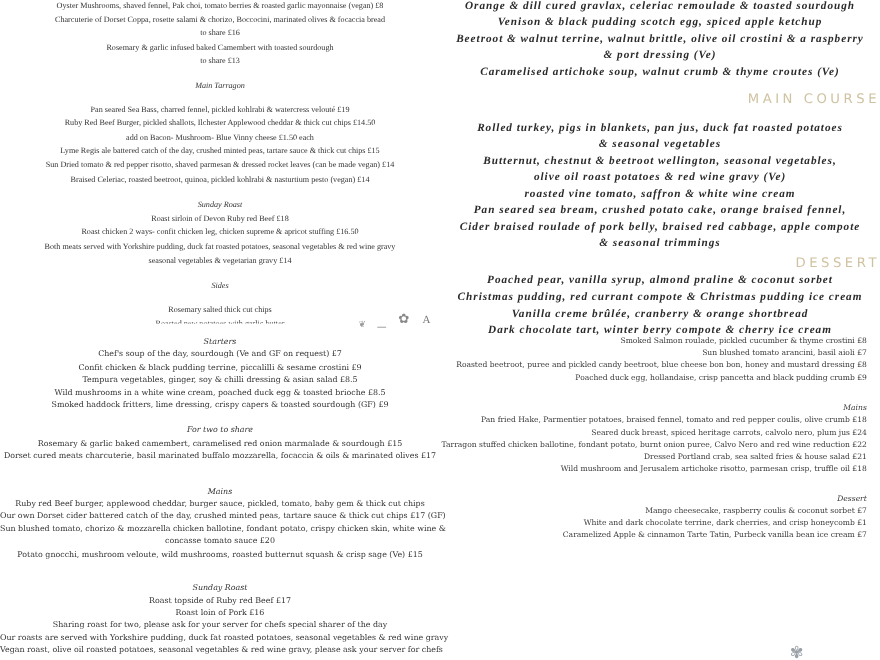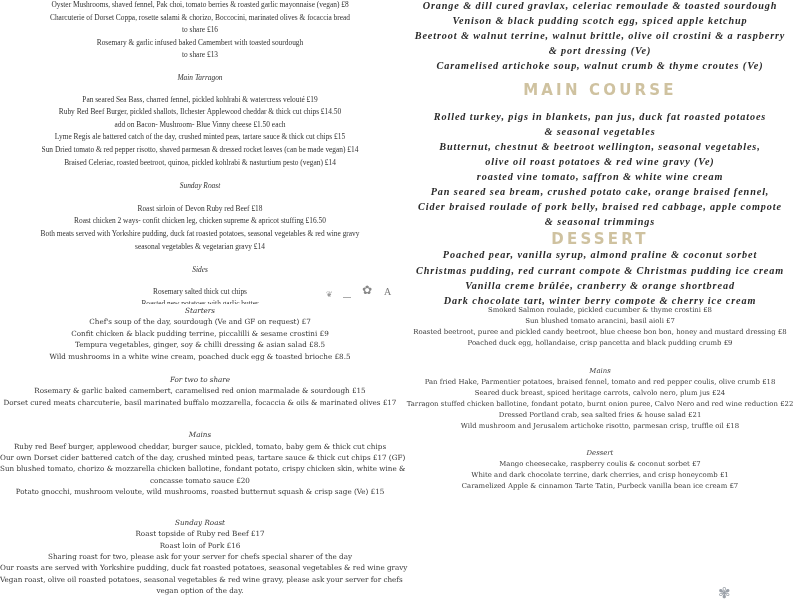--- a/index.html
+++ b/index.html
@@ -10,23 +10,23 @@
   .lib { font-family: "Liberation Serif", serif; }
   .line { display: block; white-space: nowrap; }
   .sec-it { font-style: italic; }
 
   
   #lt { left: 0; top: 0; width: 400px; font-size: 7.4px; line-height: 12.6px; color: #333; }
   
   #lb { left: 0; top: 305px; width: 400px; font-size: 7.2px; line-height: 11.4px; color: #333; }
   
   #rt { left: 400px; top: 0; width: 400px; font-size: 10.2px; line-height: 15.1px; font-style: italic; font-weight: bold; letter-spacing: 0.9px; color: #2a2a2a; }
-  .gold { font-family: "DejaVu Sans", sans-serif; font-style: normal; font-weight: bold; font-size: 15px; letter-spacing: 3.2px; color: #cfc2a0; }
+  .gold { font-family: "DejaVu Sans", sans-serif; font-style: normal; font-weight: normal; font-size: 12px; letter-spacing: 3.2px; color: #cfc2a0; text-align: right; }
   
-  #rb { left: 400px; top: 305px; width: 400px; font-size: 6.9px; line-height: 11px; color: #3a3a3a; }
+  #rb { left: 388px; top: 305px; width: 400px; font-size: 6.9px; line-height: 11px; color: #3a3a3a; text-align: right; }
 
   .deco { position: absolute; font-family: "DejaVu Sans", sans-serif; color: #8a8a8a; }
   .divider { position: absolute; height: 1px; background: #d8d8d8; }
 </style>
 </head>
 <body>
 
 <div id="lt" class="block lib">
   <span class="line" style="margin-top:-1px">Oyster Mushrooms, shaved fennel, Pak choi, tomato berries &amp; roasted garlic mayonnaise (vegan) £8</span>
   <span class="line">Charcuterie of Dorset Coppa, rosette salami &amp; chorizo, Boccocini, marinated olives &amp; focaccia bread</span>
@@ -36,41 +36,42 @@
 
   <span class="line sec-it" style="margin-top:10px">Main Tarragon</span>
   <span class="line" style="margin-top:9px">Pan seared Sea Bass, charred fennel, pickled kohlrabi &amp; watercress velouté £19</span>
   <span class="line">Ruby Red Beef Burger, pickled shallots, Ilchester Applewood cheddar &amp; thick cut chips £14.50</span>
   <span class="line">add on Bacon- Mushroom- Blue Vinny cheese £1.50 each</span>
   <span class="line">Lyme Regis ale battered catch of the day, crushed minted peas, tartare sauce &amp; thick cut chips £15</span>
   <span class="line">Sun Dried tomato &amp; red pepper risotto, shaved parmesan &amp; dressed rocket leaves (can be made vegan) £14</span>
   <span class="line">Braised Celeriac, roasted beetroot, quinoa, pickled kohlrabi &amp; nasturtium pesto (vegan) £14</span>
 
   <span class="line sec-it" style="margin-top:11px">Sunday Roast</span>
-  <span class="line" style="margin-top:10px">Roast sirloin of Devon Ruby red Beef £18</span>
+  <span class="line" style="">Roast sirloin of Devon Ruby red Beef £18</span>
   <span class="line">Roast chicken 2 ways- confit chicken leg, chicken supreme &amp; apricot stuffing £16.50</span>
   <span class="line">Both meats served with Yorkshire pudding, duck fat roasted potatoes, seasonal vegetables &amp; red wine gravy</span>
   <span class="line">seasonal vegetables &amp; vegetarian gravy £14</span>
 
   <span class="line sec-it" style="margin-top:11px">Sides</span>
   <span class="line" style="margin-top:9px">Rosemary salted thick cut chips</span>
   <span class="line" style="height:6px; overflow:hidden">Roasted new potatoes with garlic butter</span>
 </div>
 
 <div class="deco" style="left:326px; top:290px; font-size:8px; color:#999">❦</div>
 <div class="divider" style="left:343px; top:297px; width:8px; background:#aaa"></div>
 <div class="deco" style="left:362px; top:283px; font-size:12px; color:#888">✿</div>
 <div class="deco" style="left:384px; top:286px; font-size:10px; color:#777; font-family:'Liberation Serif',serif">A</div>
 
 <div id="lb" class="block serif">
   <span class="line sec-it">Starters</span>
   <span class="line">Chef's soup of the day, sourdough (Ve and GF on request) £7</span>
   <span class="line">Confit chicken &amp; black pudding terrine, piccalilli &amp; sesame crostini £9</span>
   <span class="line">Tempura vegetables, ginger, soy &amp; chilli dressing &amp; asian salad £8.5</span>
   <span class="line">Wild mushrooms in a white wine cream, poached duck egg &amp; toasted brioche £8.5</span>
+  <span class="line">Smoked haddock fritters, lime dressing, crispy capers &amp; toasted sourdough (GF) £9</span>
 
   <span class="line sec-it" style="margin-top:12px">For two to share</span>
   <span class="line">Rosemary &amp; garlic baked camembert, caramelised red onion marmalade &amp; sourdough £15</span>
   <span class="line">Dorset cured meats charcuterie, basil marinated buffalo mozzarella, focaccia &amp; oils &amp; marinated olives £17</span>
 
   <span class="line sec-it" style="margin-top:21px">Mains</span>
   <span class="line">Ruby red Beef burger, applewood cheddar, burger sauce, pickled, tomato, baby gem &amp; thick cut chips</span>
   <span class="line">Our own Dorset cider battered catch of the day, crushed minted peas, tartare sauce &amp; thick cut chips £17 (GF)</span>
   <span class="line">Sun blushed tomato, chorizo &amp; mozzarella chicken ballotine, fondant potato, crispy chicken skin, white wine &amp;</span>
   <span class="line">concasse tomato sauce £20</span>

